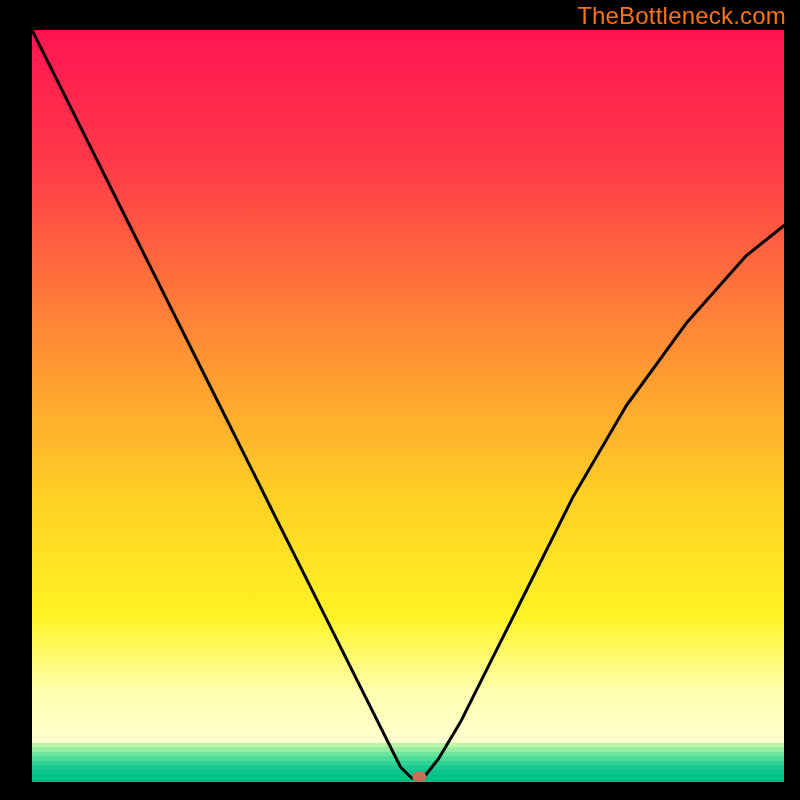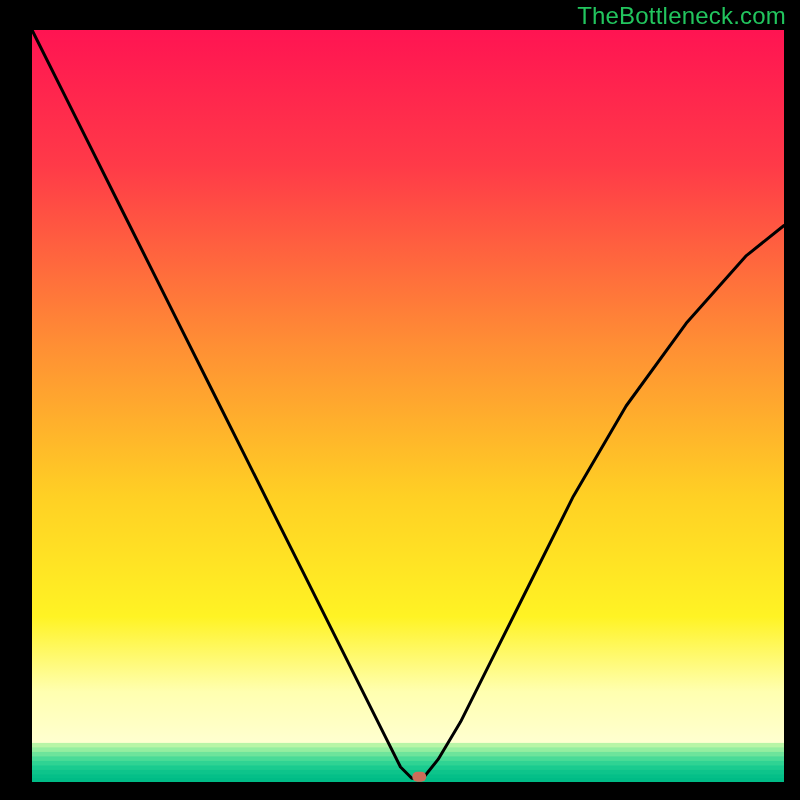--- a/index.html
+++ b/index.html
@@ -16,21 +16,21 @@
     height: 800px;
     background: #000;
   }
   .watermark {
     position: absolute;
     top: 2px;
     right: 14px;
     font-family: Arial, Helvetica, sans-serif;
     font-size: 24px;
     font-weight: 500;
-    color: #22c55e;
+    color: #f97316;
     letter-spacing: 0.2px;
   }
   svg {
     display: block;
   }
 </style>
 </head>
 <body>
 <div class="frame">
 

